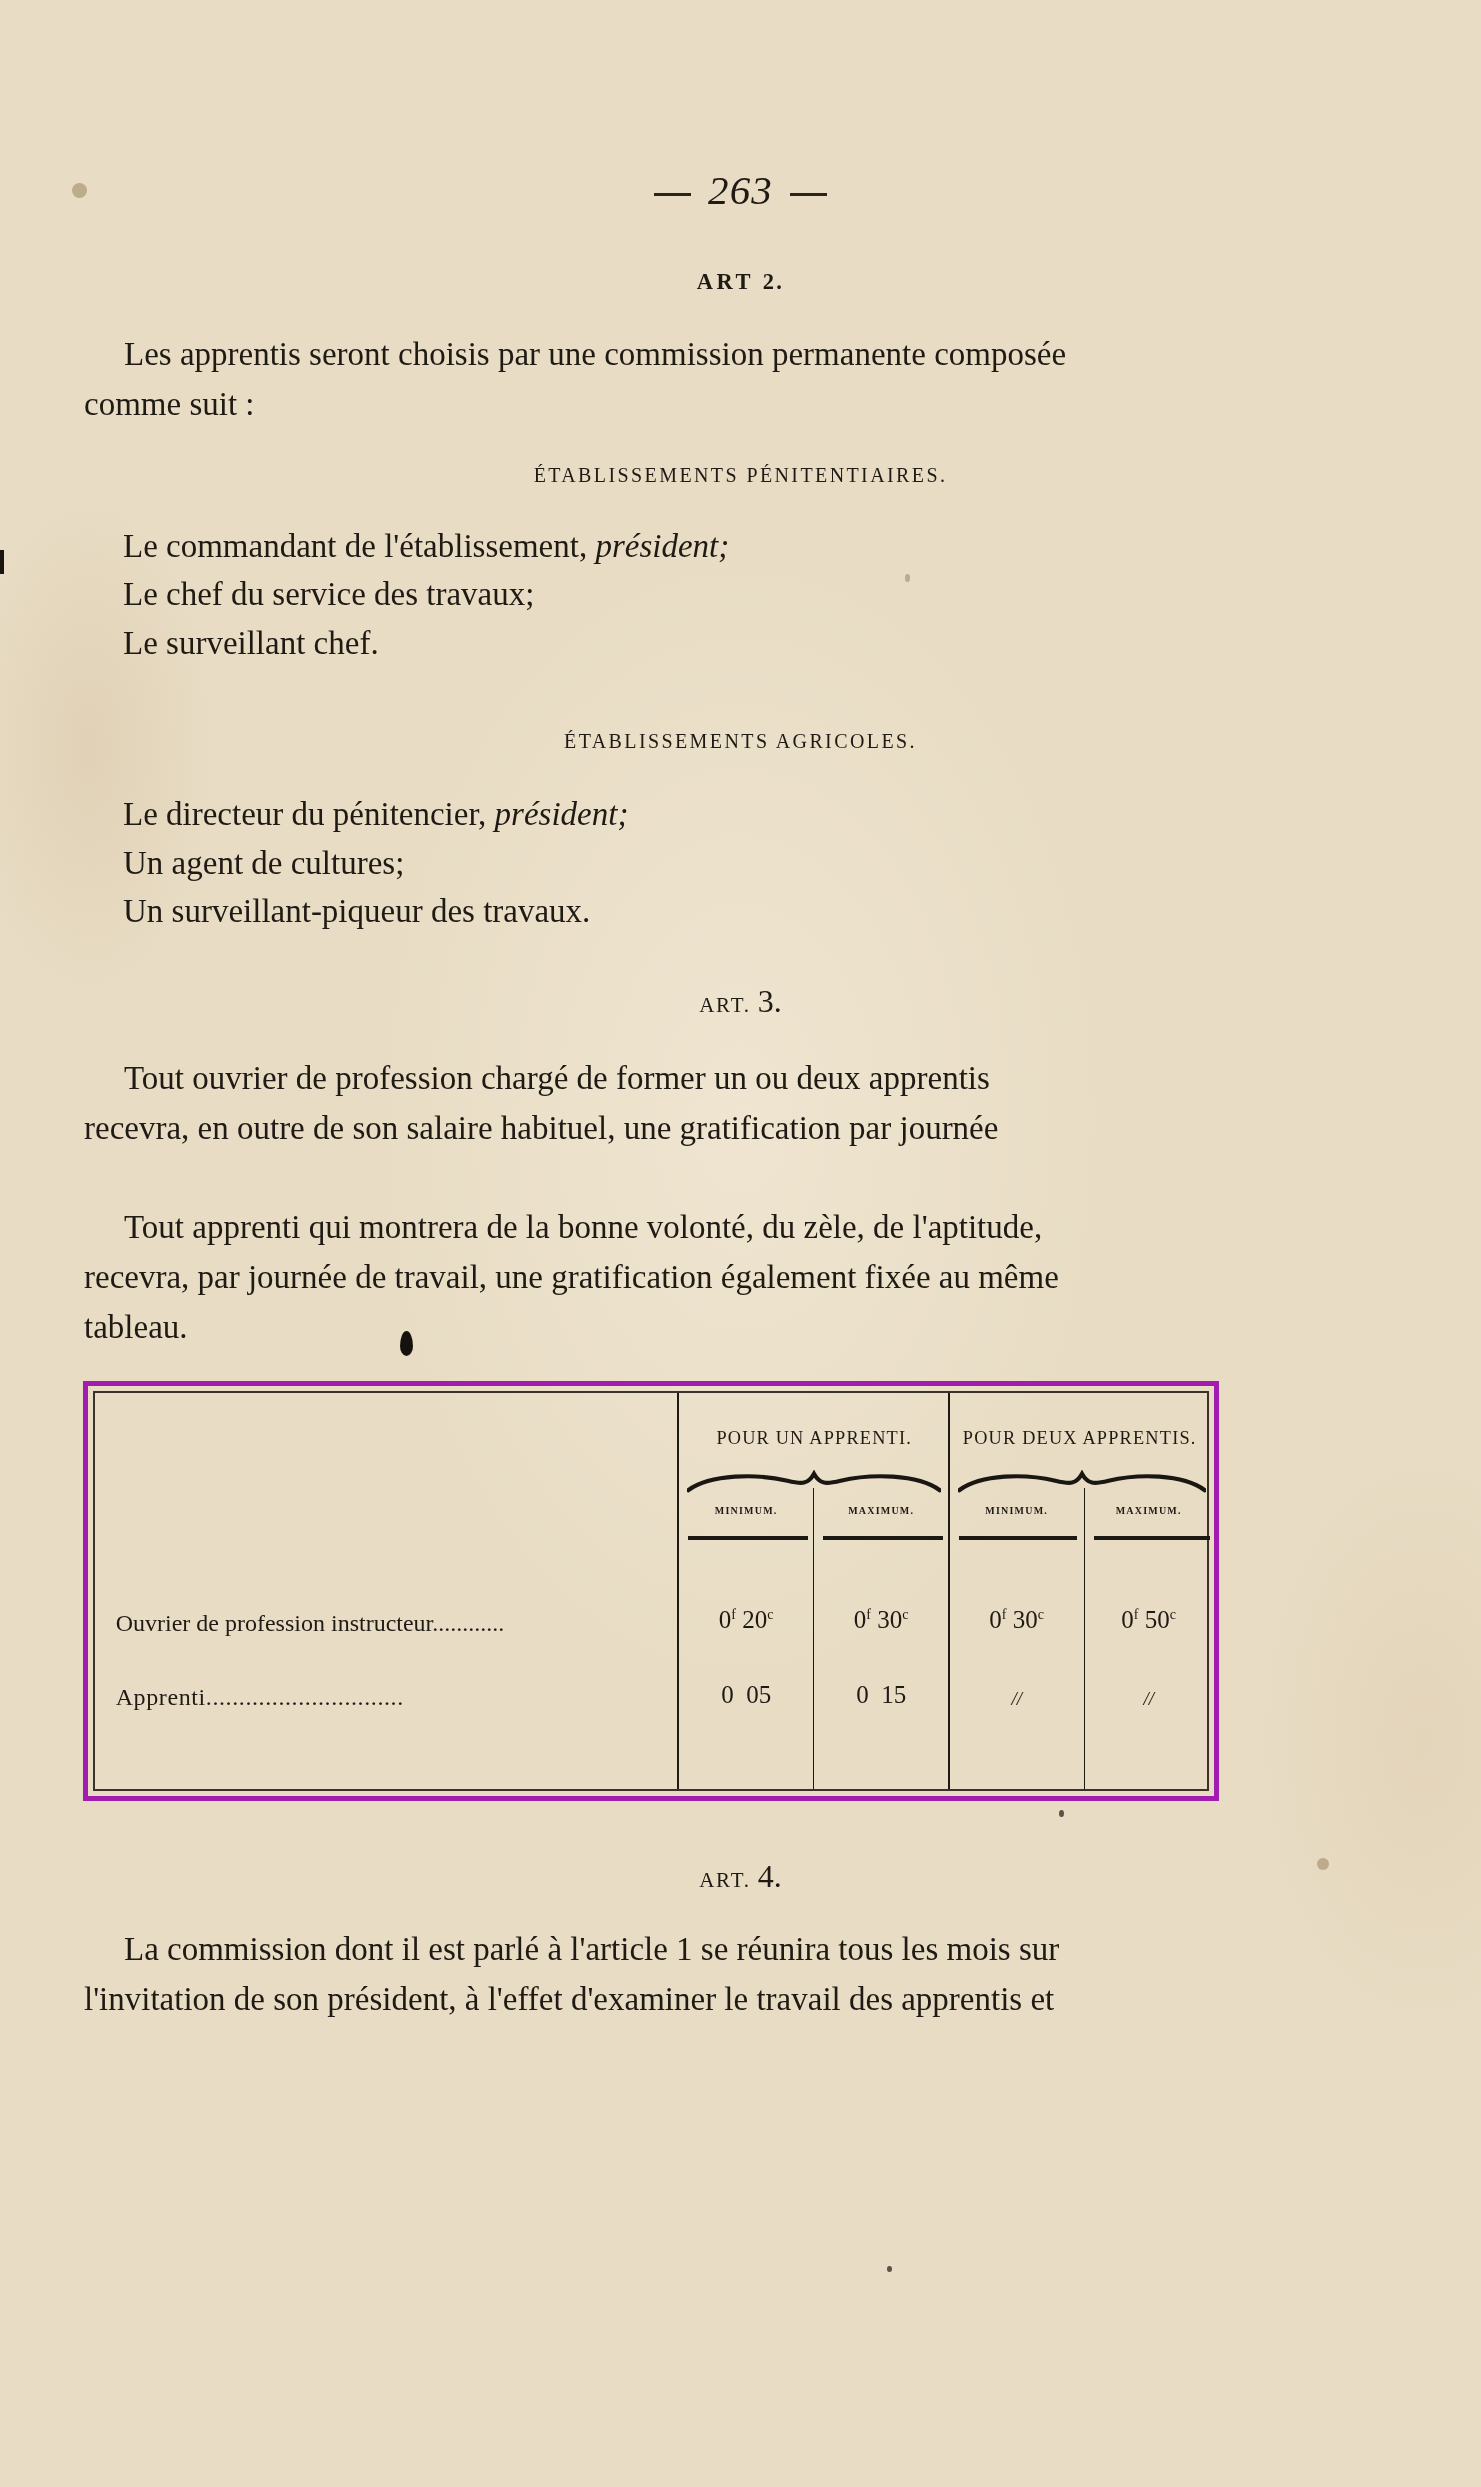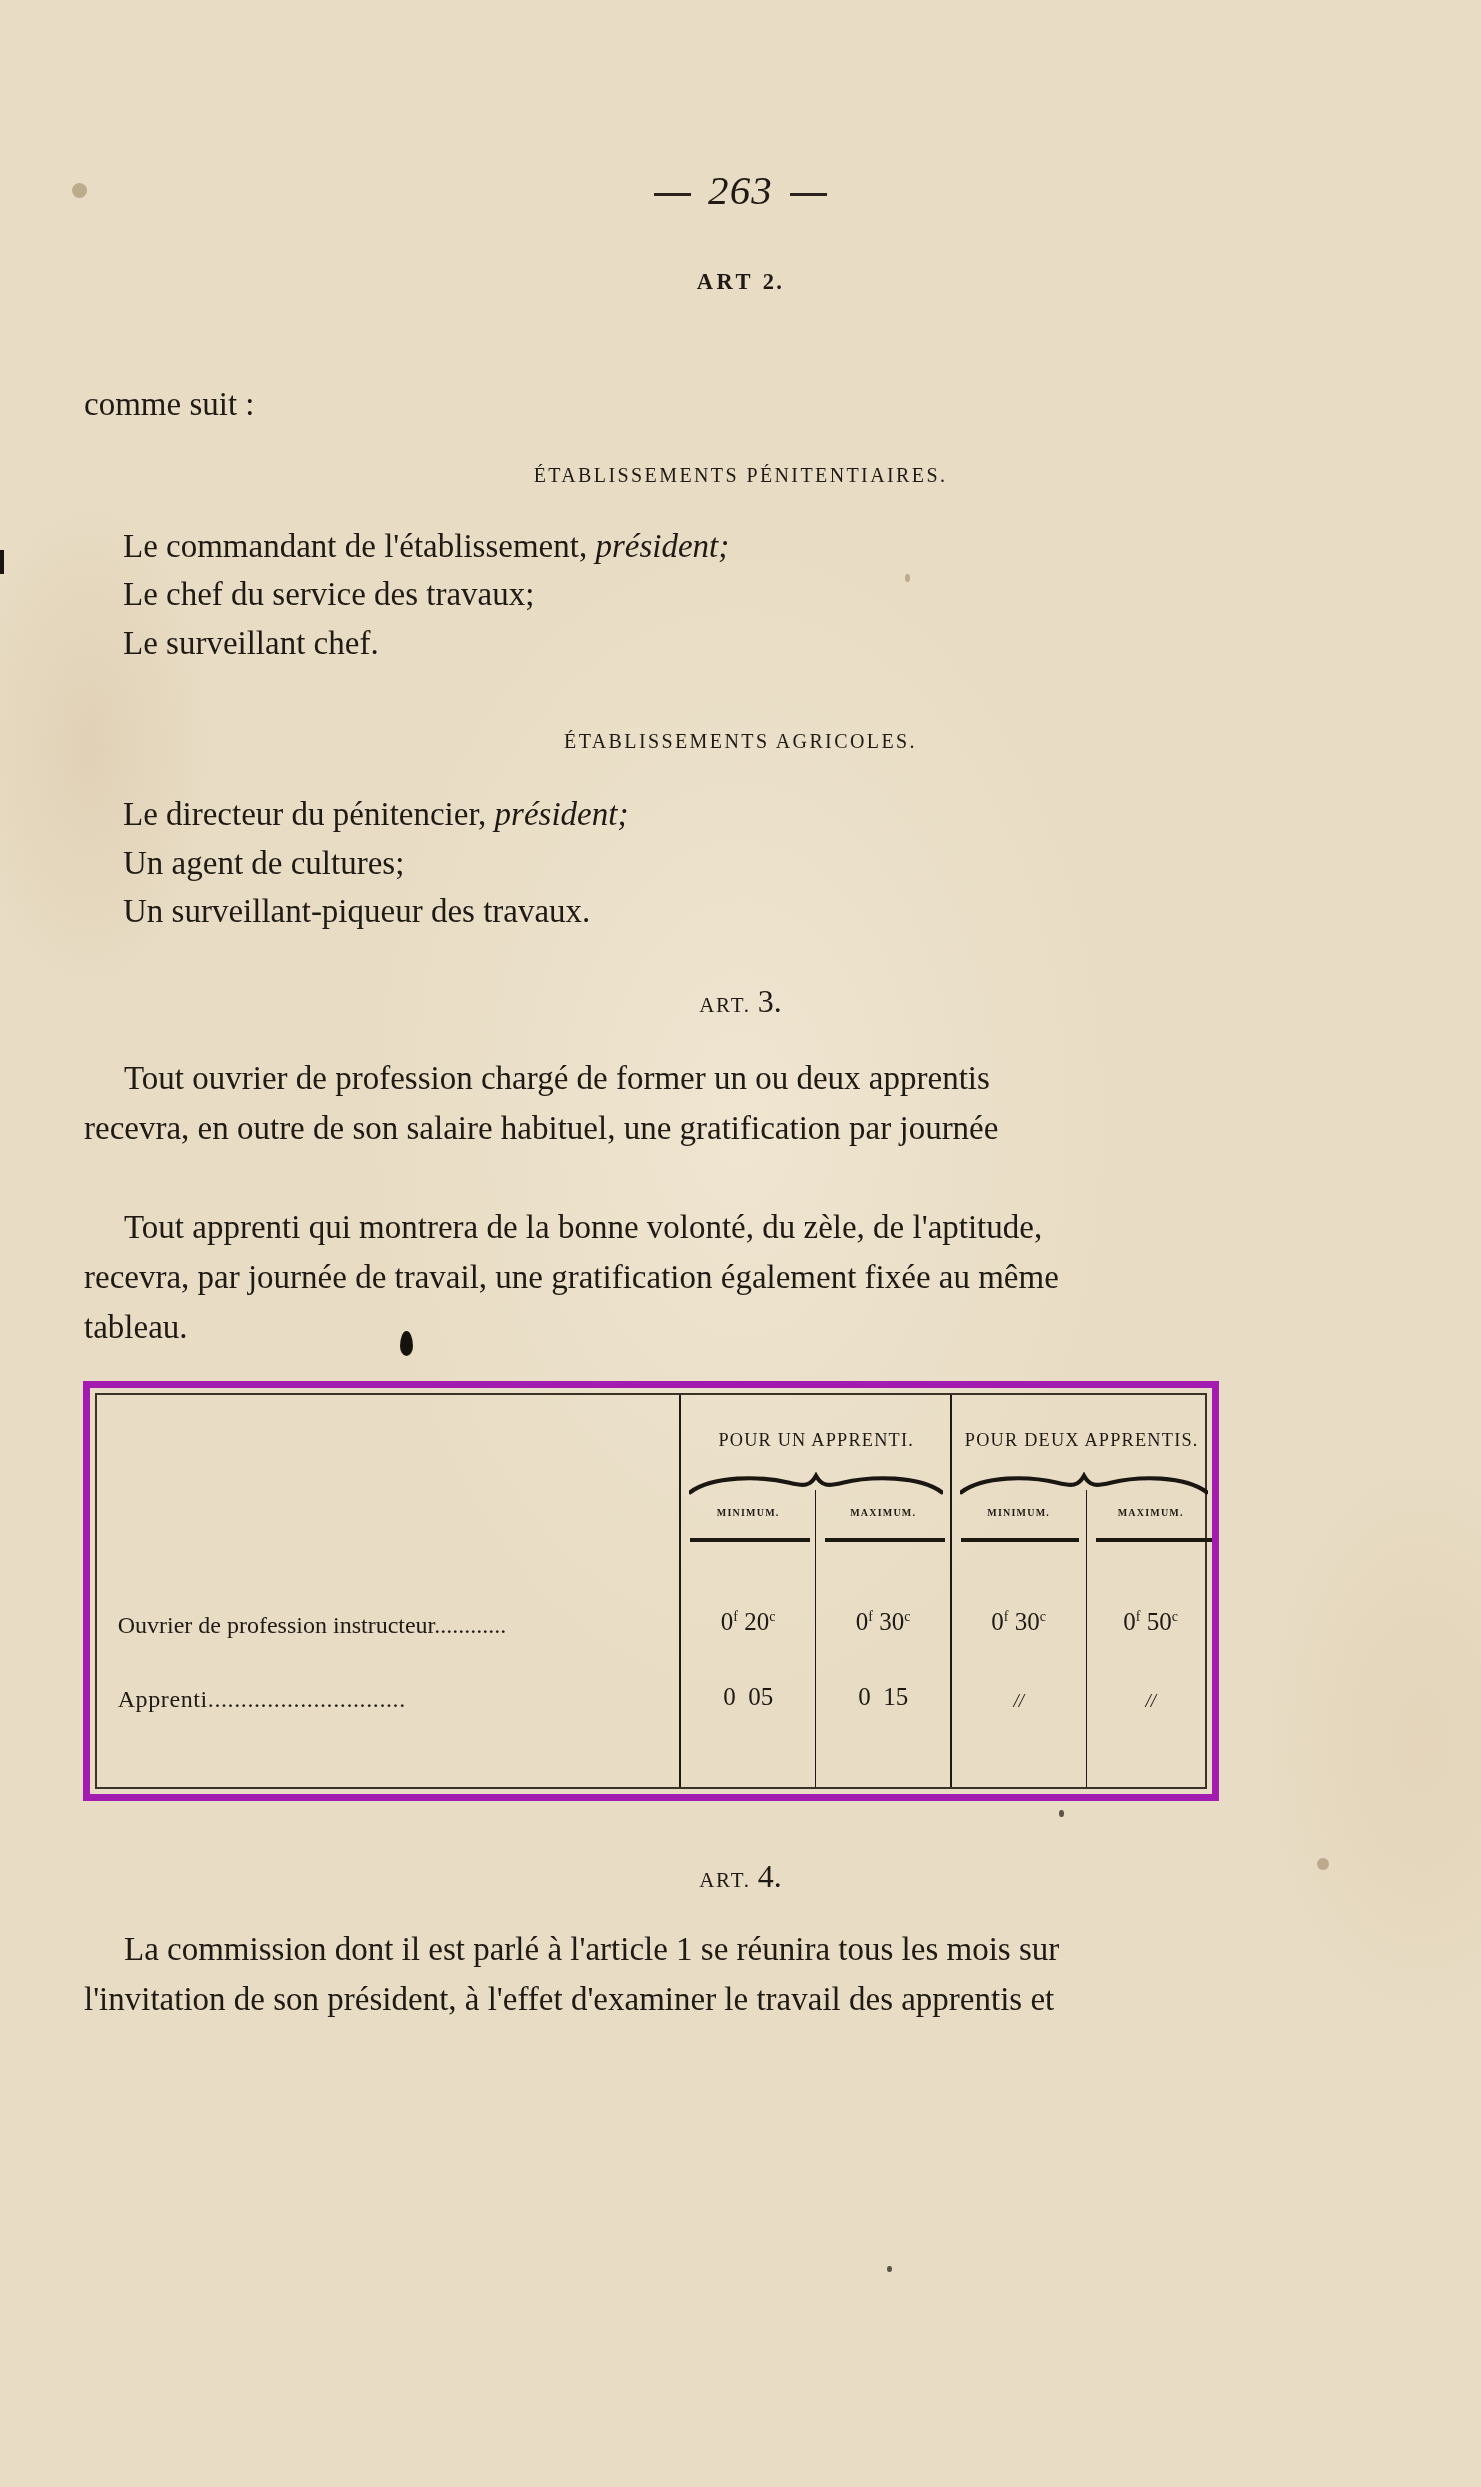--- a/index.html
+++ b/index.html
@@ -25,21 +25,21 @@
   .para { left: 84px; width: 1142px; font-size: 33px; line-height: 50px; text-align: justify; text-align-last: left; margin: 0; }
   .para .indent { display: inline-block; width: 40px; }
 
   .subheading { font-size: 20px; letter-spacing: 2.4px; }
 
   .list-line { left: 123px; font-size: 33px; line-height: 49px; white-space: nowrap; }
   .list-line em { font-style: italic; }
 
   
   .table-frame { left: 83px; top: 1381px; width: 1136px; height: 420px;
-    border: 7px solid #a21caf; box-sizing: border-box; }
+    border: 5px solid #a21caf; box-sizing: border-box; }
   .table-inner { position: absolute; left: 4.7px; top: 4.7px; right: 4.7px; bottom: 4.7px;
     border: 2.4px solid #3a3226; }
   .vline { position: absolute; top: 0; bottom: 0; width: 2.4px; background: #1f1a14; }
   .vline.thin { width: 1.8px; }
   .group-head { position: absolute; top: 35px; font-size: 18.3px; letter-spacing: 1.2px; text-align: center; white-space: nowrap; }
   .brace { position: absolute; top: 77px; height: 24px; }
   .sub-head { position: absolute; top: 112px; font-size: 10px; font-weight: bold; letter-spacing: 1.2px; text-align: center; }
   .sub-rule { position: absolute; top: 143px; height: 4.1px; background: #1c1812; }
   .row-label { position: absolute; left: 21px; width: 592px; font-size: 24px; white-space: nowrap; overflow: hidden; }
   .cell { position: absolute; font-size: 25px; text-align: center; white-space: nowrap; }
@@ -55,21 +55,21 @@
 <div class="abs center page-number">
   <span class="dash"></span><span>263</span><span class="dash"></span>
 </div>
 
 <div class="abs center art-heading" style="top:269px;">
   <span>ART</span>
   <span style="letter-spacing:2.4px">2.</span>
 </div>
 
 <p class="abs para" style="top:329px;">
-  <span class="indent"></span><br>
+  <span class="indent"></span><span>Les apprentis seront choisis par une commission permanente composée</span><br>
   <span>comme suit :</span>
 </p>
 
 <div class="abs center subheading" style="top:464px;">ÉTABLISSEMENTS PÉNITENTIAIRES.</div>
 
 <div class="abs list-line" style="top:522px;"><span>Le commandant de l'établissement, </span><em>président</em><em>;</em></div>
 <div class="abs list-line" style="top:570px;">Le chef du service des travaux;</div>
 <div class="abs list-line" style="top:619px;">Le surveillant chef.</div>
 
 <div class="abs center subheading" style="top:730px;">ÉTABLISSEMENTS AGRICOLES.</div>

